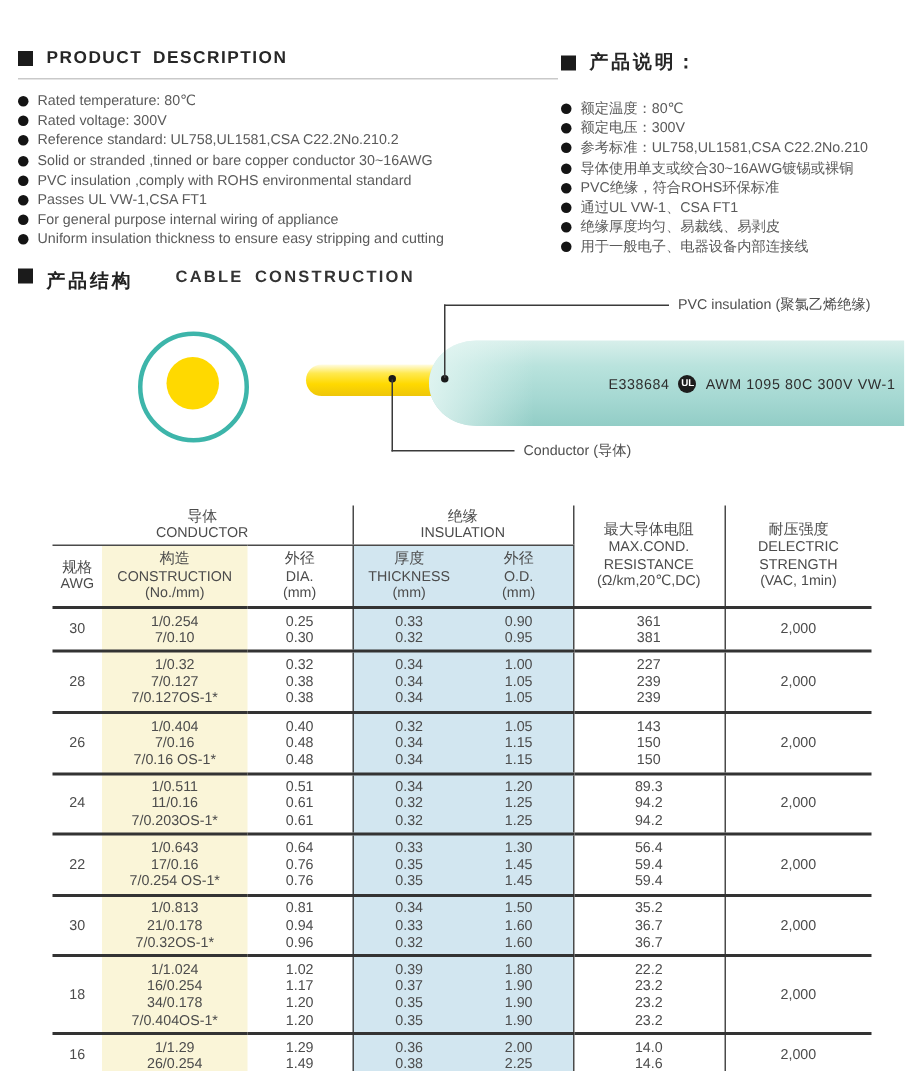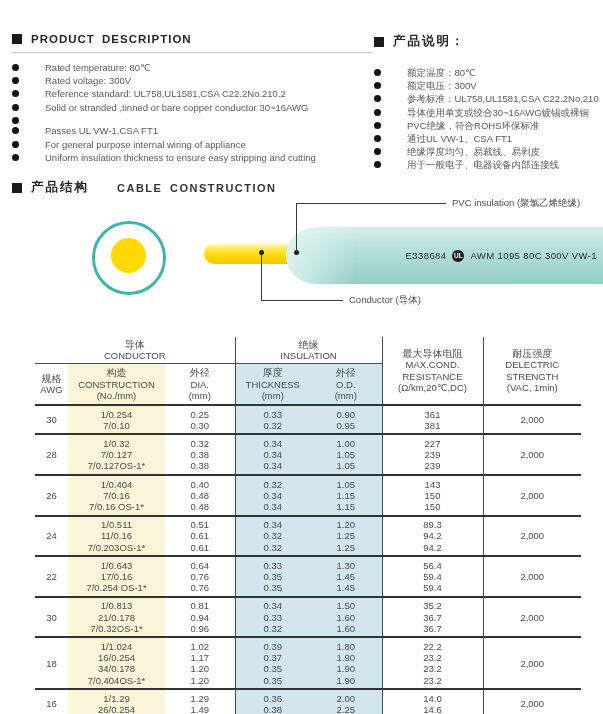--- a/index.html
+++ b/index.html
@@ -9,36 +9,36 @@
   }
   
   .hd{display:flex;align-items:center;font-weight:bold;color:#262626;}
   .sq{display:inline-block;width:10px;height:10px;background:#1b1b1b;margin-right:9px;flex:0 0 10px;}
   .desc-en{position:absolute;left:12px;top:33px;width:360px;}
   .desc-en .hd{font-size:11.5px;letter-spacing:1px;word-spacing:3px;border-bottom:1px solid #c9c9c9;padding-bottom:7px;margin-bottom:10px;}
   .desc-cn{position:absolute;left:374px;top:33px;width:240px;}
   .desc-cn .hd{font-size:12.5px;letter-spacing:2px;margin-bottom:18px;}
   
   ul.bullets{list-style:none;margin:0;padding:0;}
-  ul.bullets li{display:flex;align-items:flex-start;margin-bottom:2.6px;font-size:9.5px;line-height:10.6px;color:#5a5a5a;white-space:nowrap;gap:20px;}
+  ul.bullets li{display:flex;align-items:flex-start;margin-bottom:2.6px;font-size:9.5px;line-height:10.6px;color:#5a5a5a;white-space:nowrap;}
   .dot{flex:0 0 7px;width:7px;height:7px;border-radius:50%;background:#141414;margin-right:6px;margin-top:1px;}
   
-  .cons-hd{position:absolute;left:12px;top:179px;display:flex;align-items:center;font-weight:bold;}
+  .cons-hd{position:absolute;left:12px;top:179px;display:flex;font-weight:bold;}
   .cons-hd .zh{font-size:12.5px;color:#222;letter-spacing:2px;}
   .cons-hd .en{font-size:11px;color:#333;letter-spacing:1.5px;margin-left:28px;word-spacing:3px;}
   .xsec{position:absolute;left:92px;top:221px;width:68px;height:68px;border:3px solid var(--accent-teal,#3db5aa);border-radius:50%;background:#fff;}
   .xsec .core{position:absolute;left:16px;top:14px;width:35px;height:35px;border-radius:50%;background:var(--conductor-yellow,#ffd900);}
   .rod{position:absolute;left:204px;top:243px;width:125px;height:21px;border-radius:10.5px;
        background:linear-gradient(180deg,#fffce4 0%,#ffe94f 28%,var(--conductor-yellow,#ffd900) 62%,#eec60a 100%);}
   .jacket{position:absolute;left:286px;top:227px;width:317px;height:57px;
        border-top-left-radius:32px 29px;border-bottom-left-radius:32px 29px;
        background:linear-gradient(180deg,#d8efeb 0%,#b9e3dd 30%,var(--insulation-teal,#a5d8d2) 68%,#92cdc6 100%);}
   .jacket .cap{position:absolute;left:0;top:0;width:70px;height:100%;border-top-left-radius:32px 29px;border-bottom-left-radius:32px 29px;
        background:linear-gradient(90deg,rgba(230,247,244,.85),rgba(230,247,244,0));}
-  .print{position:absolute;right:6px;top:50%;transform:translateY(-50%);display:flex;align-items:center;gap:6px;
+  .print{position:absolute;right:6px;top:50%;transform:translateY(-50%);display:flex;align-items:flex-end;gap:6px;
        font-size:9.5px;letter-spacing:.4px;color:#2e2e2e;white-space:nowrap;}
   .ul-mark{width:12px;height:12px;border-radius:50%;background:#1d1d1d;color:#fff;font-size:6.5px;font-weight:bold;
        display:inline-flex;align-items:center;justify-content:center;letter-spacing:0;}
   .lead{position:absolute;background:#3a3a3a;}
   .pt{position:absolute;width:5px;height:5px;border-radius:50%;background:#1a1a1a;}
   .callout{position:absolute;font-size:9.5px;color:#4f4f4f;white-space:nowrap;}
   
   table.spec{position:absolute;left:35px;top:337px;width:546px;border-collapse:collapse;table-layout:fixed;
        font-size:9.5px;color:#4c4c4c;text-align:center;}
   .spec th{font-weight:normal;padding:2px 0;}
@@ -77,20 +77,21 @@
         <li>
           <span class="dot"></span>
           <span>Reference standard: UL758,UL1581,CSA C22.2No.210.2</span>
         </li>
         <li>
           <span class="dot"></span>
           <span>Solid or stranded ,tinned or bare copper conductor 30~16AWG</span>
         </li>
         <li>
           <span class="dot"></span>
+          <span>PVC insulation ,comply with ROHS environmental standard</span>
         </li>
         <li>
           <span class="dot"></span>
           <span>Passes UL VW-1,CSA FT1</span>
         </li>
         <li>
           <span class="dot"></span>
           <span>For general purpose internal wiring of appliance</span>
         </li>
         <li>

